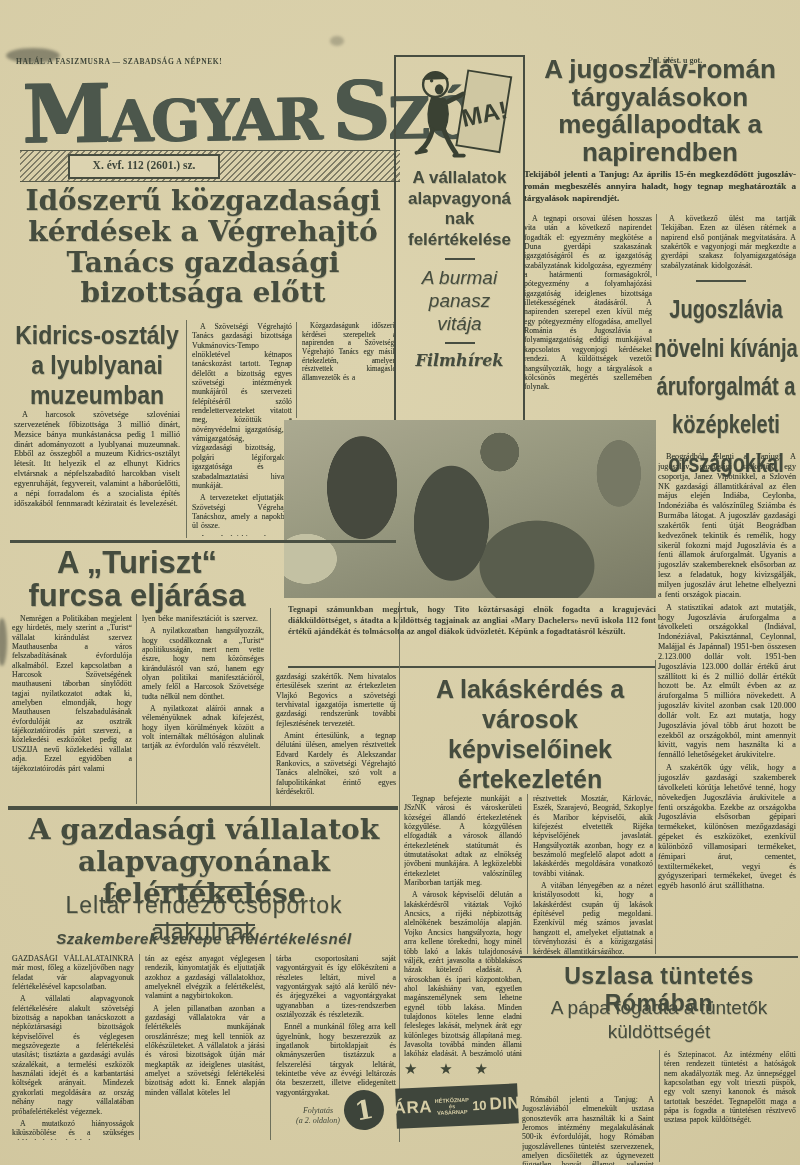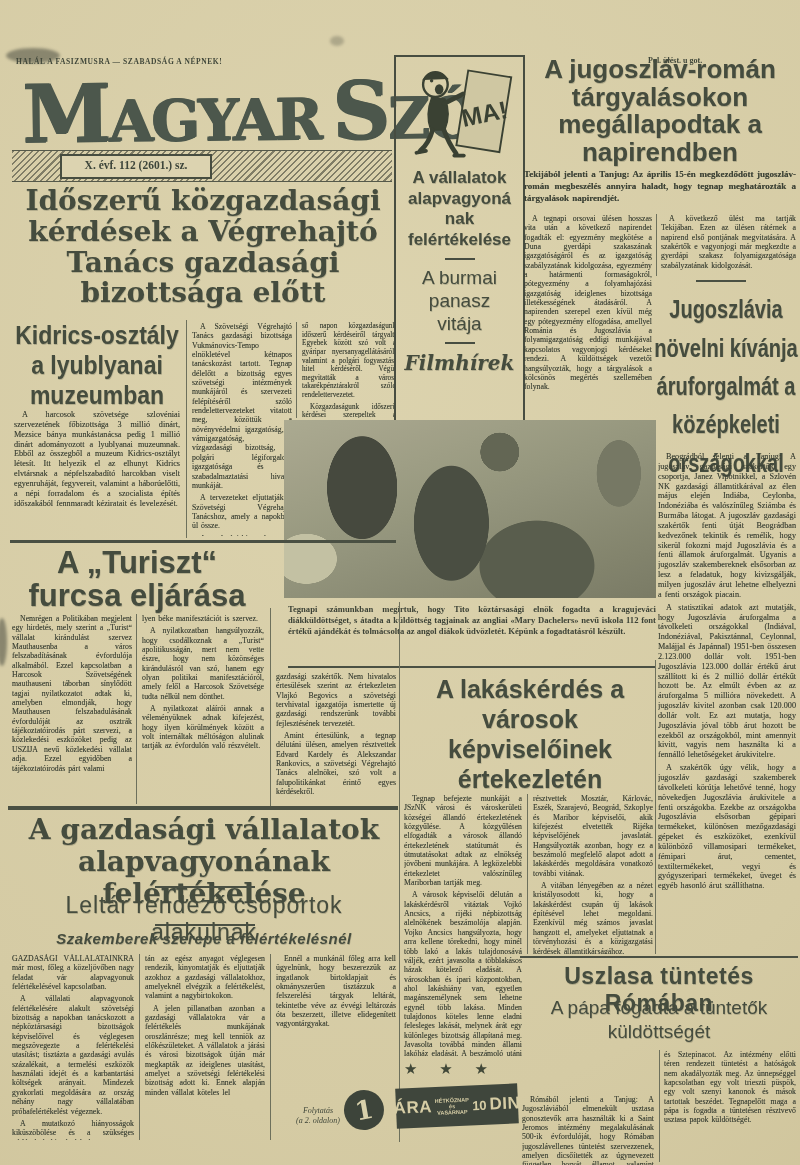--- a/index.html
+++ b/index.html
@@ -77,40 +77,39 @@
 <div class="abs smudge" style="left:-3px;top:618px;width:10px;height:48px;"></div>
 <div class="abs smudge" style="left:330px;top:36px;width:14px;height:10px;opacity:.3;"></div>
 
 <div class="abs ink" style="left:16px;top:57px;width:330px;font-size:7.5px;font-weight:bold;letter-spacing:.6px;">HALÁL A FASIZMUSRA — SZABADSÁG A NÉPNEK!</div>
 <div class="abs ink" style="left:648px;top:56px;width:110px;font-size:8px;font-weight:bold;">Pol. ülést. u got.</div>
 
 <div class="abs masthead-txt" style="left:22px;top:64px;width:372px;height:96px;line-height:96px;">
   <span class="cap">M</span><span class="rest">AGYAR</span><span style="font-size:40px;">&nbsp;</span><span class="cap">S</span><span class="rest">ZÓ</span>
 </div>
 
-<div class="abs hatch" style="left:12px;top:150px;width:380px;height:30px;">
+<div class="abs hatch" style="left:20px;top:150px;width:380px;height:30px;">
   <div class="abs boxed" style="left:48px;top:3px;width:148px;height:21px;">X. évf. 112 (2601.) sz.</div>
 </div>
 
 <div class="abs serif hl center" style="left:10px;top:186px;width:386px;font-size:28px;font-weight:bold;line-height:1.1;">Időszerű közgazdasági kérdések a Végrehajtó Tanács gazdasági bizottsága előtt</div>
 
 <div class="abs sans hl center" style="left:12px;top:320px;width:170px;font-size:23px;font-weight:bold;line-height:1.14;transform:scaleY(1.15);transform-origin:top;">Kidrics-osztály a lyublyanai muzeumban</div>
 <div class="abs col" style="left:14px;top:410px;width:166px;height:126px;font-size:8.2px;">
   <p>A harcosok szövetsége szlovéniai szervezetének főbizottsága 3 millió dinárt, Mezsice bánya munkástanácsa pedig 1 millió dinárt adományozott a lyublyanai muzeumnak. Ebből az összegből a muzeum Kidrics-osztályt létesít. Itt helyezik el az elhunyt Kidrics elvtársnak a népfelszabadító harcokban viselt egyenruháját, fegyvereit, valamint a háborúelőtti, a népi forradalom és a szocialista építés időszakából fennmaradt kéziratait és levelezését.</p>
 </div>
 
 <div class="abs vrule" style="left:186px;top:320px;height:218px;"></div>
 <div class="abs col" style="left:192px;top:322px;width:100px;height:214px;">
   <p>A Szövetségi Végrehajtó Tanács gazdasági bizottsága Vukmánovics-Tempo elnökletével kétnapos tanácskozást tartott. Tegnap délelőtt a bizottság egyes szövetségi intézmények munkájáról és szervezeti felépítéséről szóló rendelettervezeteket vitatott meg, közöttük a növényvédelmi igazgatóság, a vámigazgatóság, a vízgazdasági bizottság, a polgári légiforgalom igazgatósága és a szabadalmaztatási hivatal munkáját.</p>
   <p>A tervezeteket eljuttatják a Szövetségi Végrehajtó Tanácshoz, amely a napokban ül össze.</p>
   <p>A gazdasági bizottság az el</p>
 </div>
 <div class="abs vrule" style="left:296px;top:322px;height:96px;"></div>
 <div class="abs col" style="left:302px;top:322px;width:94px;height:96px;font-size:7.2px;">
-  <p class="nofirst">ső napon közgazdaságunk időszerű kérdéseiről tárgyalt. Egyebek között szó volt a gyáripar nyersanyagellátásáról, valamint a polgári fogyasztási hitel kérdéséről. Végül megvitatták a városi takarékpénztárakról szóló rendelettervezetet.</p>
   <p>Közgazdaságunk időszerű kérdései szerepeltek a napirenden a Szövetségi Végrehajtó Tanács egy másik értekezletén, amelyen résztvettek kimagasló államvezetők és a</p>
 </div>
 
 <div class="abs ma-box" style="left:394px;top:55px;width:127px;height:367px;">
   <svg viewBox="0 0 120 112" width="116" height="106" style="display:block;margin:3px auto 0;">
     <g stroke="#3a4133" fill="none" stroke-width="2.5" stroke-linecap="round">
       <g transform="rotate(9 84 55)">
         <rect x="62" y="14" width="46" height="80" fill="#cfc7a2" stroke-width="2"></rect>
       </g>
       <circle cx="34" cy="26" r="13"></circle>
@@ -121,23 +120,23 @@
       <path d="M43 74 Q48 88 56 99" stroke-width="5"></path>
       <path d="M14 98 L24 96" stroke-width="4"></path>
       <path d="M54 101 L64 101" stroke-width="4"></path>
     </g>
     <ellipse cx="38" cy="31" rx="4.5" ry="5.5" fill="#3a4133"></ellipse>
     <circle cx="30" cy="22" r="1.8" fill="#3a4133"></circle>
     <text x="86" y="66" font-family="Liberation Sans, sans-serif" font-size="26" font-weight="bold" fill="#3a4133" text-anchor="middle" transform="rotate(-12 86 58)">MA!</text>
   </svg>
   <div class="sans hl center" style="font-size:17px;font-weight:bold;line-height:1.22;padding:2px 8px 0;overflow-wrap:break-word;">A vállalatok alapvagyonának felértékelése</div>
   <div class="ma-item-rule"></div>
-  <div class="sans hl center" style="font-size:19px;line-height:1.2;padding:0 10px;">A burmai panasz vitája</div>
+  <div class="sans hl center" style="font-size:19px;line-height:1.2;padding:0 10px;font-style:italic;">A burmai panasz vitája</div>
   <div class="ma-item-rule"></div>
-  <div class="serif hl center" style="font-size:20px;font-weight:bold;font-style:italic;">Filmhírek</div>
+  <div class="serif hl center" style="font-size:16px;font-weight:bold;font-style:italic;">Filmhírek</div>
 </div>
 
 <div class="abs sans hl center" style="left:524px;top:56px;width:272px;font-size:26px;font-weight:bold;line-height:1.06;">A jugoszláv-román tárgyalásokon megállapodtak a napirendben</div>
 <div class="abs col" style="left:524px;top:168px;width:272px;height:42px;font-size:9px;font-weight:bold;line-height:1.35;">
   <p class="nofirst">Tekijából jelenti a Tanjug: Az április 15-én megkezdődött jugoszláv-román megbeszélés annyira haladt, hogy tegnap meghatározták a tárgyalások napirendjét.</p>
 </div>
 <div class="abs col" style="left:524px;top:214px;width:128px;height:202px;">
   <p>A tegnapi orsovai ülésen hosszas vita után a következő napirendet fogadták el: egyezmény megkötése a Duna gyerdápi szakaszának igazgatóságáról és az igazgatóság szabályzatának kidolgozása, egyezmény a határmenti formaságokról, pótegyezmény a folyamhajózási igazgatóság ideiglenes bizottsága illetékességének átadásáról. A napirenden szerepel ezen kívül még egy pótegyezmény elfogadása, amellyel Románia és Jugoszlávia a folyamigazgatóság eddigi munkájával kapcsolatos vagyonjogi kérdéseket rendezi. A küldöttségek vezetői hangsúlyozták, hogy a tárgyalások a kölcsönös megértés szellemében folynak.</p>
 </div>
 <div class="abs vrule" style="left:656px;top:214px;height:62px;"></div>
@@ -190,41 +189,42 @@
   <p>A vállalati alapvagyonok felértékelésére alakult szövetségi bizottság a napokban tanácskozott a népköztársasági bizottságok képviselőivel és véglegesen megszövegezte a felértékelési utasítást; tisztázta a gazdasági avulás százalékait, a termelési eszközök használati idejét és a karbantartási költségek arányait. Mindezek gyakorlati megoldására az ország néhány nagy vállalatában próbafelértékelést végeznek.</p>
   <p>A mutatkozó hiányosságok kiküszöbölése és a szükséges pótlások és kiegészítések u</p>
 </div>
 <div class="abs vrule" style="left:139px;top:954px;height:186px;"></div>
 <div class="abs col" style="left:145px;top:954px;width:120px;height:186px;">
   <p class="nofirst">tán az egész anyagot véglegesen rendezik, kinyomtatják és eljuttatják azokhoz a gazdasági vállalatokhoz, amelyeknél elvégzik a felértékelést, valamint a nagybirtokokon.</p>
   <p>A jelen pillanatban azonban a gazdasági vállalatokra vár a felértékelés munkájának oroszlánrésze; meg kell tenniök az előkészületeket. A vállalatok a járási és városi bizottságok útján már megkapták az ideiglenes utasítást, amelyet a szövetségi felértékelési bizottság adott ki. Ennek alapján minden vállalat köteles lel</p>
 </div>
 <div class="abs vrule" style="left:270px;top:954px;height:186px;"></div>
 <div class="abs col" style="left:276px;top:954px;width:120px;height:148px;">
+  <p class="nofirst">tárba csoportosítani saját vagyontárgyait és így előkészíteni a részletes leltárt, mivel a vagyontárgyak sajtó alá kerülő név- és árjegyzékei a vagyontárgyakat ugyanabban a tizes-rendszerben osztályozzák és részletezik.</p>
   <p>Ennél a munkánál főleg arra kell ügyelnünk, hogy beszerezzük az ingatlanok birtoklapjait és okmányszerűen tisztázzuk a felszerelési tárgyak leltárát, tekintetbe véve az évvégi leltározás óta beszerzett, illetve elidegenített vagyontárgyakat.</p>
 </div>
 <div class="abs ink center" style="left:276px;top:1106px;width:84px;font-size:8px;font-style:italic;line-height:1.3;">
   <div>Folytatás</div>
   <div>(a 2. oldalon)</div>
 </div>
 <div class="abs page-circle" style="left:344px;top:1090px;width:40px;height:40px;">
   <span>1</span>
 </div>
 
 <div class="abs vrule" style="left:399px;top:602px;height:540px;"></div>
 
 <div class="abs sans hl center" style="left:402px;top:674px;width:256px;font-size:25px;font-weight:bold;line-height:1.2;">A lakáskérdés a városok képviselőinek értekezletén</div>
 <div class="abs col" style="left:404px;top:794px;width:118px;height:266px;">
   <p>Tegnap befejezte munkáját a JSzNK városi és városkerületi községei állandó értekezletének közgyűlése. A közgyűlésen elfogadták a városok állandó értekezletének statútumát és útmutatásokat adtak az elnökség jövőbeni munkájára. A legközelebbi értekezletet valószínűleg Mariborban tartják meg.</p>
   <p>A városok képviselői délután a lakáskérdésről vitáztak Vojkó Ancsics, a rijéki népbizottság alelnökének beszámolója alapján. Vojko Ancsics hangsúlyozta, hogy arra kellene törekedni, hogy minél több lakó a lakás tulajdonosává váljék, ezért javasolta a többlakásos házak kötelező eladását. A városokban és ipari központokban, ahol lakáshiány van, egyetlen magánszemélynek sem lehetne egynél több lakása. Minden tulajdonos köteles lenne eladni felesleges lakását, melynek árát egy különleges bizottság állapítaná meg. Javasolta továbbá minden állami lakóház eladását. A beszámoló utáni vitában</p>
 </div>
 <div class="abs vrule" style="left:527px;top:794px;height:160px;"></div>
 <div class="abs col" style="left:533px;top:794px;width:120px;height:160px;">
   <p class="nofirst">résztvettek Mosztár, Kárlovác, Eszék, Szarajevó, Beográd, Szkoplye és Maribor képviselői, akik kifejezést elvetették Rijéka képviselőjének javaslatát. Hangsúlyozták azonban, hogy ez a beszámoló megfelelő alapot adott a lakáskérdés megoldására vonatkozó további vitának.</p>
-  <p>A vitában lényegében az a nézet kristályosodott ki, hogy a lakáskérdést csupán új lakások építésével lehet megoldani. Ezenkívül még számos javaslat hangzott el, amelyeket eljuttatnak a törvényhozási és a közigazgatási kérdések államtitkárságához.</p>
+  <p>A vitában lényegében az a nézet kristályosodott ki, hogy a lakáskérdést csupán új lakások építésével pedig megoldani. Ezenkívül még számos javaslat hangzott el, amelyeket eljuttatnak a törvényhozási és a közigazgatási kérdések államtitkárságához.</p>
 </div>
 
 <div class="abs star-row" style="left:404px;top:1060px;">★ ★ ★</div>
 <div class="abs badge" style="left:396px;top:1086px;width:122px;height:40px;">
   <span class="big">ÁRA</span>
   <span class="stack">
     <span style="display:block;">HÉTKÖZNAP</span>
     <span style="display:block;">és</span>
     <span style="display:block;">VASÁRNAP</span>
   </span>

